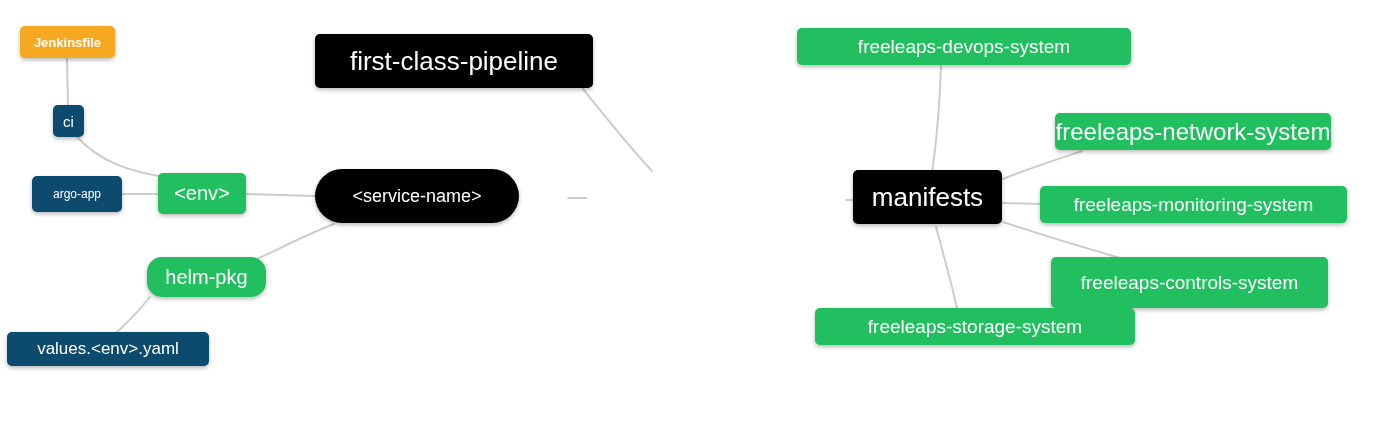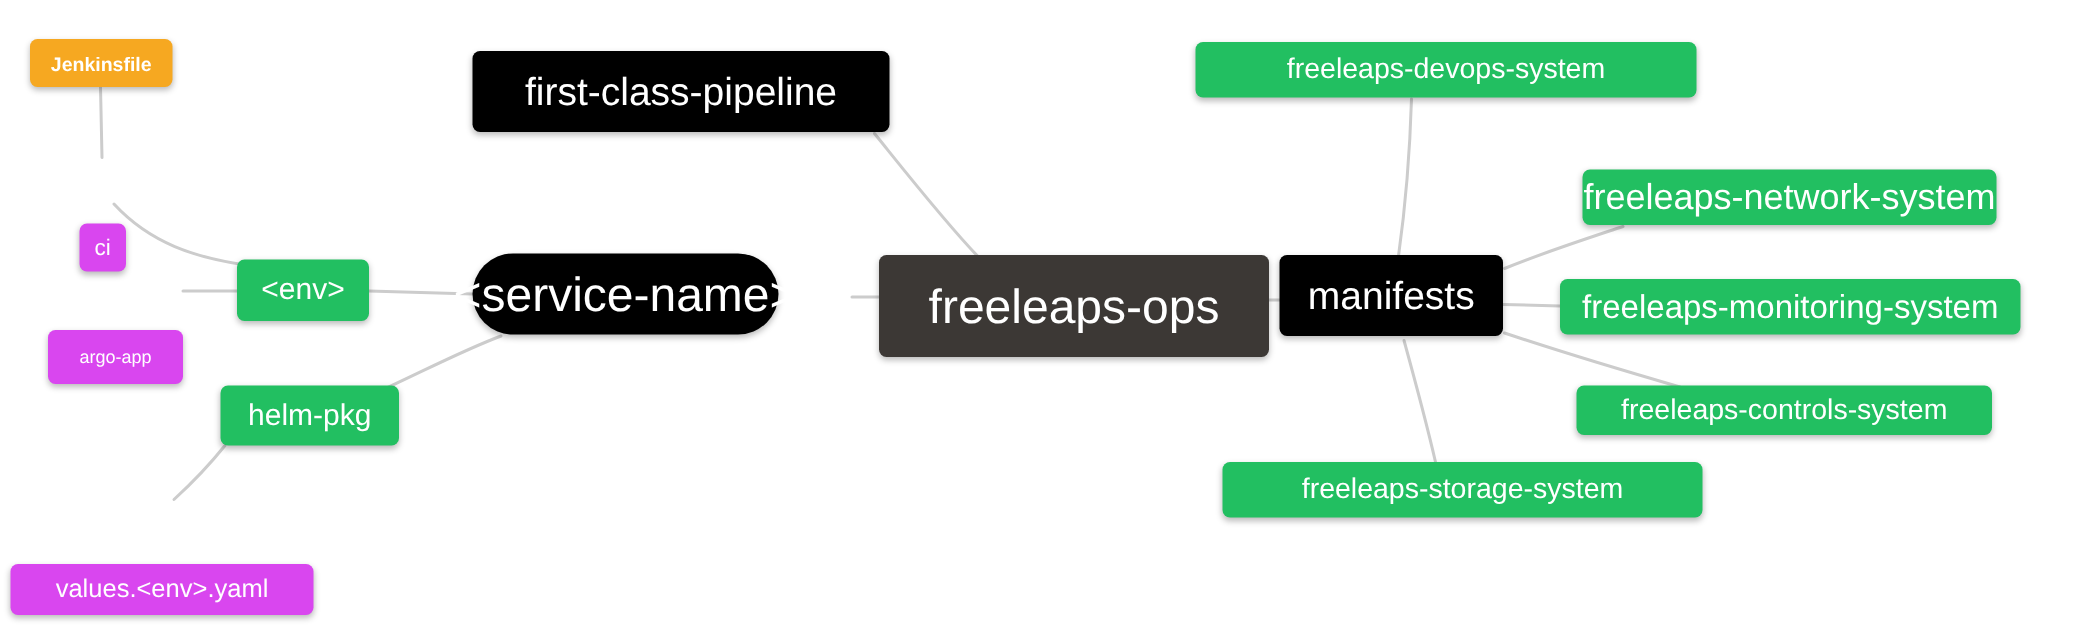--- a/index.html
+++ b/index.html
@@ -17,37 +17,37 @@
     color:#ffffff;
     border-radius:5px;
     box-shadow:0 2px 4px rgba(0,0,0,.28);
     cursor:pointer;
     white-space:nowrap;
     user-select:none;
   }
   .c-dark  {background:#3C3835;}
   .c-blue  {background:#000000;}
   .c-green {background:#22BF61;}
-  .c-red   {background:#d946ef;margin-top:44px;}
+  .c-red   {background:#0c4a6e;}
   .c-orange{background:#F6A821;}
 
   .n-jenkinsfile {left:20px;  top:26px;  width:95px;  height:32px; font-size:13px;font-weight:bold;}
   .n-ci          {left:53px;  top:105px; width:31px;  height:32px; font-size:15px;}
   .n-argo-app    {left:32px;  top:176px; width:90px;  height:36px; font-size:12px;}
   .n-env         {left:158px; top:173px; width:88px;  height:41px; font-size:20px;}
-  .n-helm-pkg    {left:147px; top:257px; width:119px; height:40px; font-size:20px;}
+  .n-helm-pkg    {left:147px; top:257px; width:119px; height:40px; font-size:20px;border-radius:15px;}
   .n-values      {left:7px;   top:332px; width:202px; height:34px; font-size:17px;}
   .n-pipeline    {left:315px; top:34px;  width:278px; height:54px; font-size:26px;}
-  .n-service     {left:315px; top:169px; width:204px; height:54px; font-size:32px;border-radius:27px;}
+  .n-service     {left:315px; top:169px; width:204px; height:54px; font-size:18px;border-radius:27px;}
   .n-ops         {left:586px; top:170px; width:260px; height:68px; font-size:32px;}
   .n-manifests   {left:853px; top:170px; width:149px; height:54px; font-size:26px;}
   .n-devops      {left:797px; top:28px;  width:334px; height:37px; font-size:19px;}
   .n-network     {left:1055px;top:113px; width:276px; height:37px; font-size:24px;}
-  .n-monitoring  {left:1040px;top:186px; width:307px; height:37px; font-size:22px;}
-  .n-controls    {left:1051px;top:257px; width:277px; height:33px; font-size:19px;}
+  .n-monitoring  {left:1040px;top:186px; width:307px; height:37px; font-size:19px;}
+  .n-controls    {left:1051px;top:257px; width:277px; height:51px; font-size:19px;}
   .n-storage     {left:815px; top:308px; width:320px; height:37px; font-size:19px;}
 </style>
 </head>
 <body>
 
 <div id="canvas">
 
   <svg id="edges" viewBox="0 0 1390 421" xmlns="http://www.w3.org/2000/svg" fill="none" stroke="#CCCCCC" stroke-width="2" stroke-linecap="round">
     <path d="M67,58 L68,105"></path>
     <path d="M76,136 C100,162 130,172 166,177"></path>
@@ -66,21 +66,20 @@
   </svg>
 
   <div class="node c-orange n-jenkinsfile">Jenkinsfile</div>
   <div class="node c-red    n-ci">ci</div>
   <div class="node c-red    n-argo-app">argo-app</div>
   <div class="node c-green  n-env">&lt;env&gt;</div>
   <div class="node c-green  n-helm-pkg">helm-pkg</div>
   <div class="node c-red    n-values">values.&lt;env&gt;.yaml</div>
   <div class="node c-blue   n-pipeline">first-class-pipeline</div>
   <div class="node c-blue   n-service">&lt;service-name&gt;</div>
-  <div class="node c-dark   n-ops">freeleaps-ops</div>
   <div class="node c-blue   n-manifests">manifests</div>
   <div class="node c-green  n-devops">freeleaps-devops-system</div>
   <div class="node c-green  n-network">freeleaps-network-system</div>
   <div class="node c-green  n-monitoring">freeleaps-monitoring-system</div>
   <div class="node c-green  n-controls">freeleaps-controls-system</div>
   <div class="node c-green  n-storage">freeleaps-storage-system</div>
 
 </div>
 
 </body></html>

